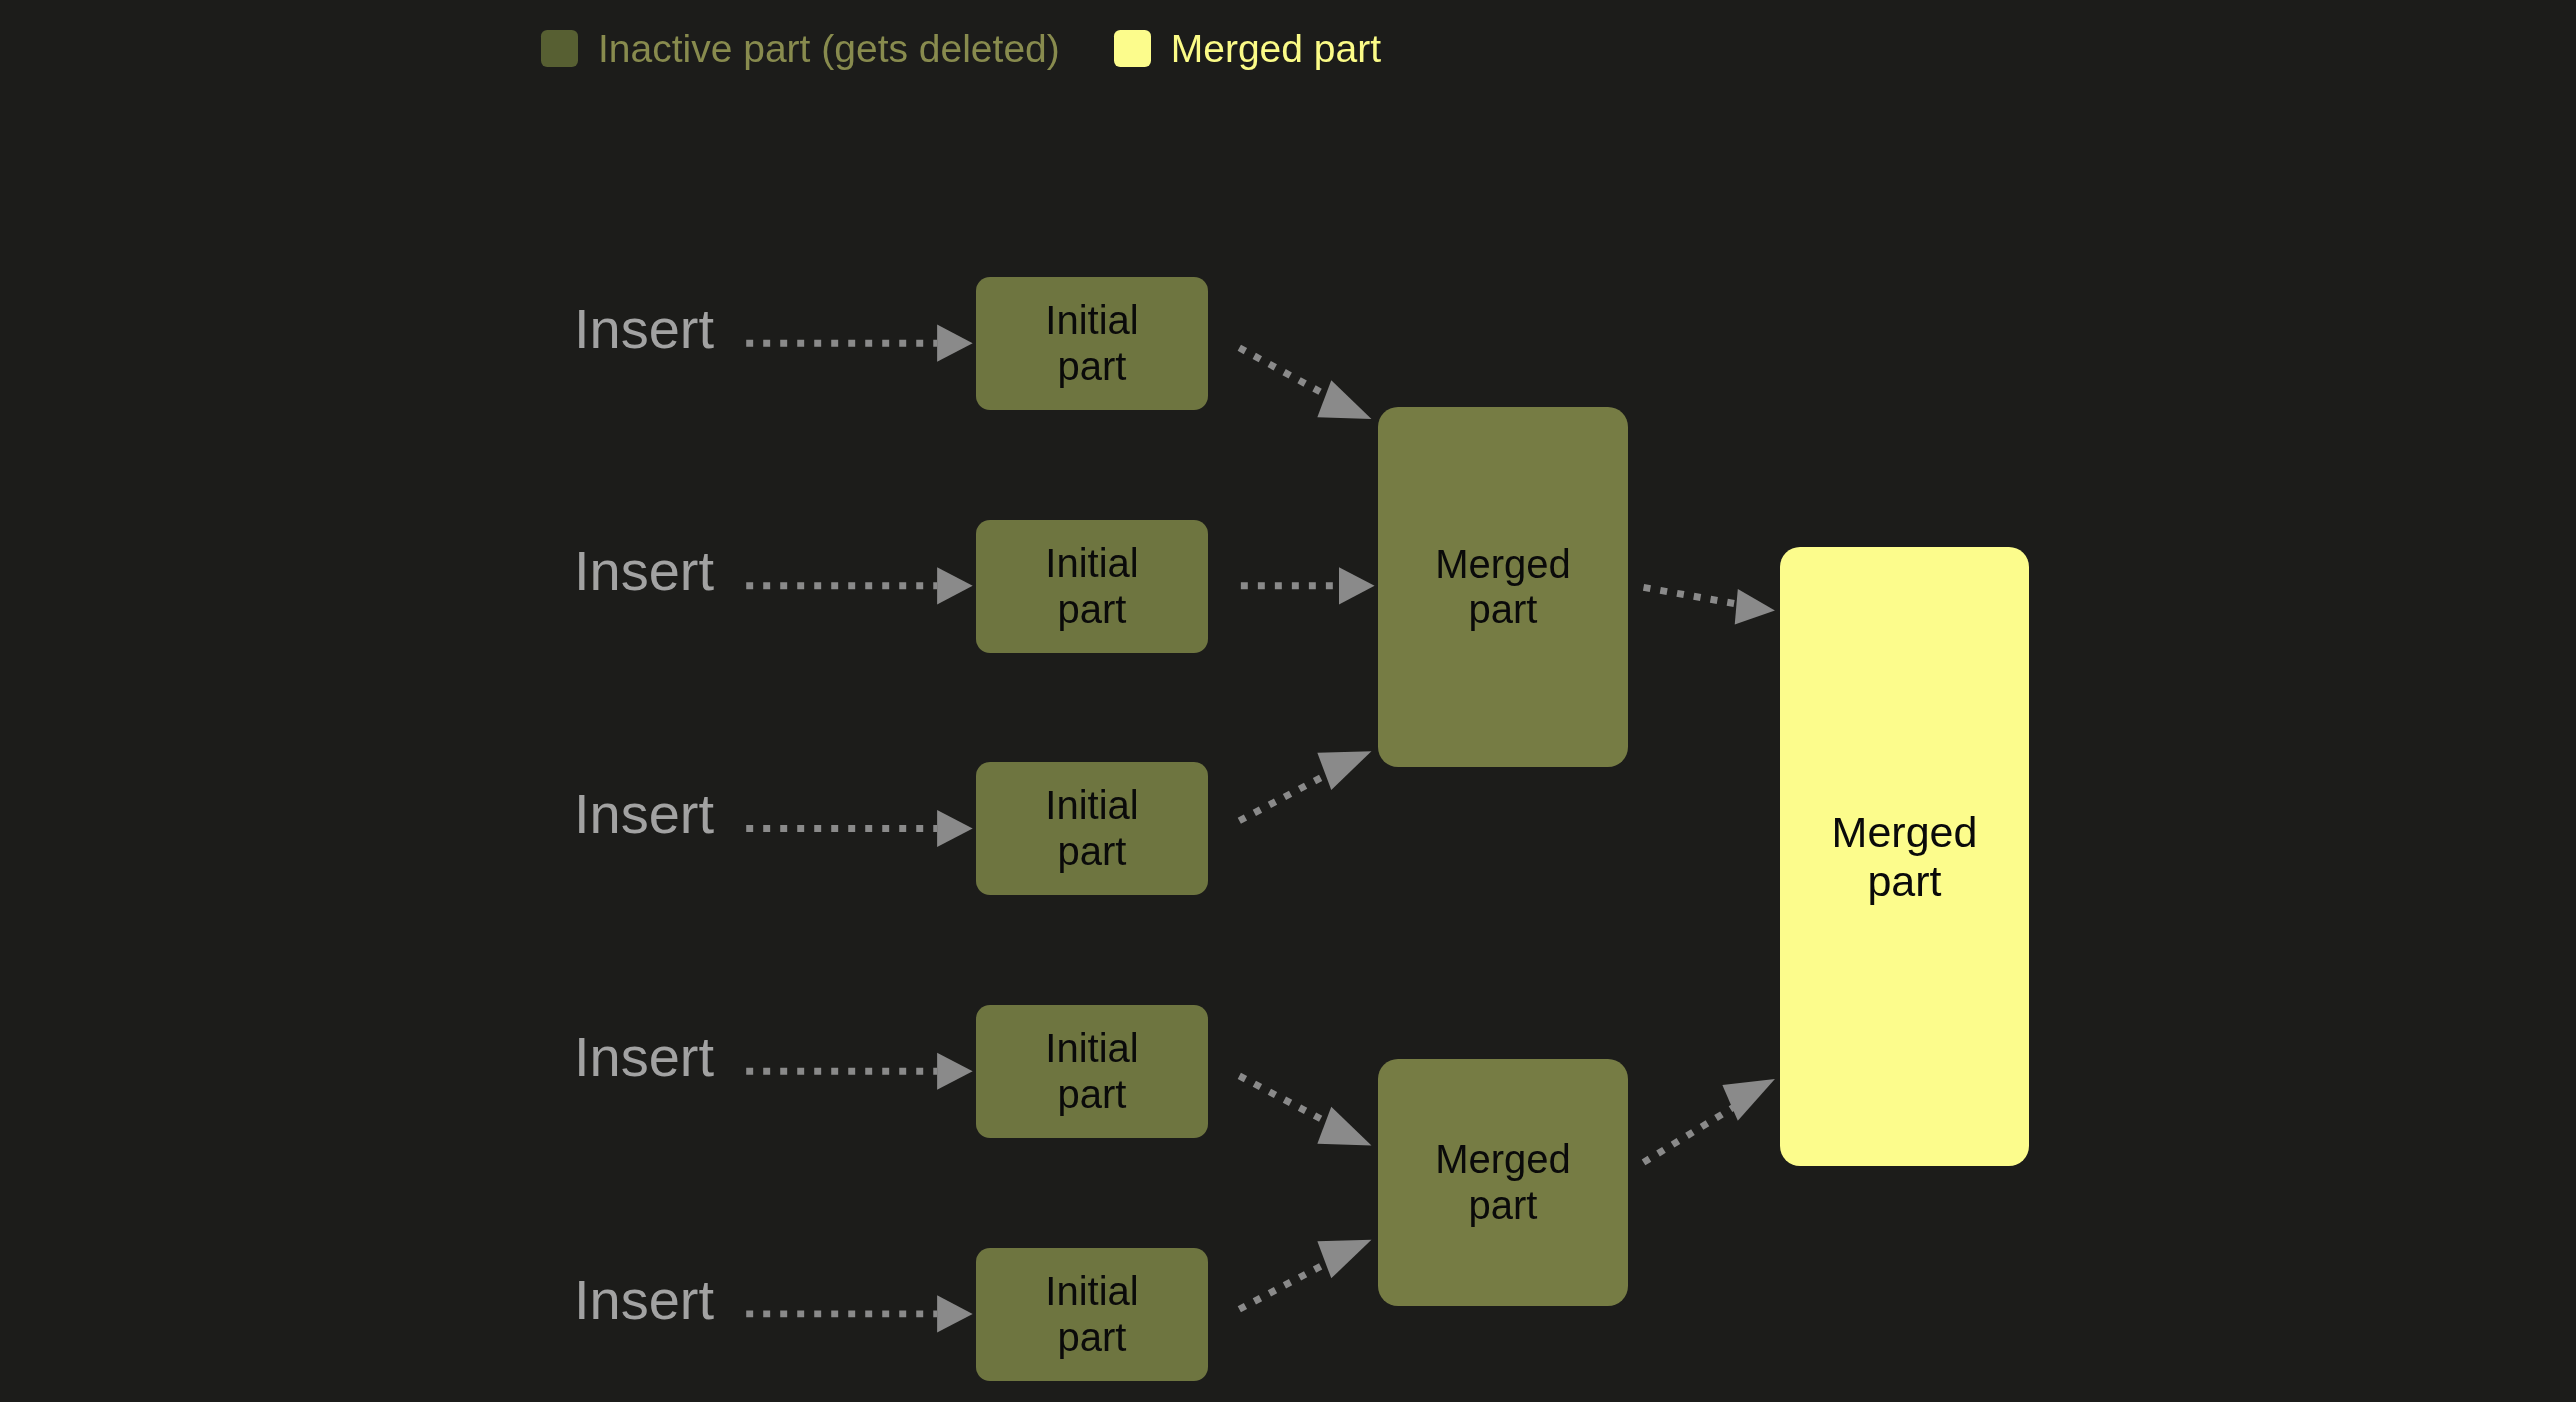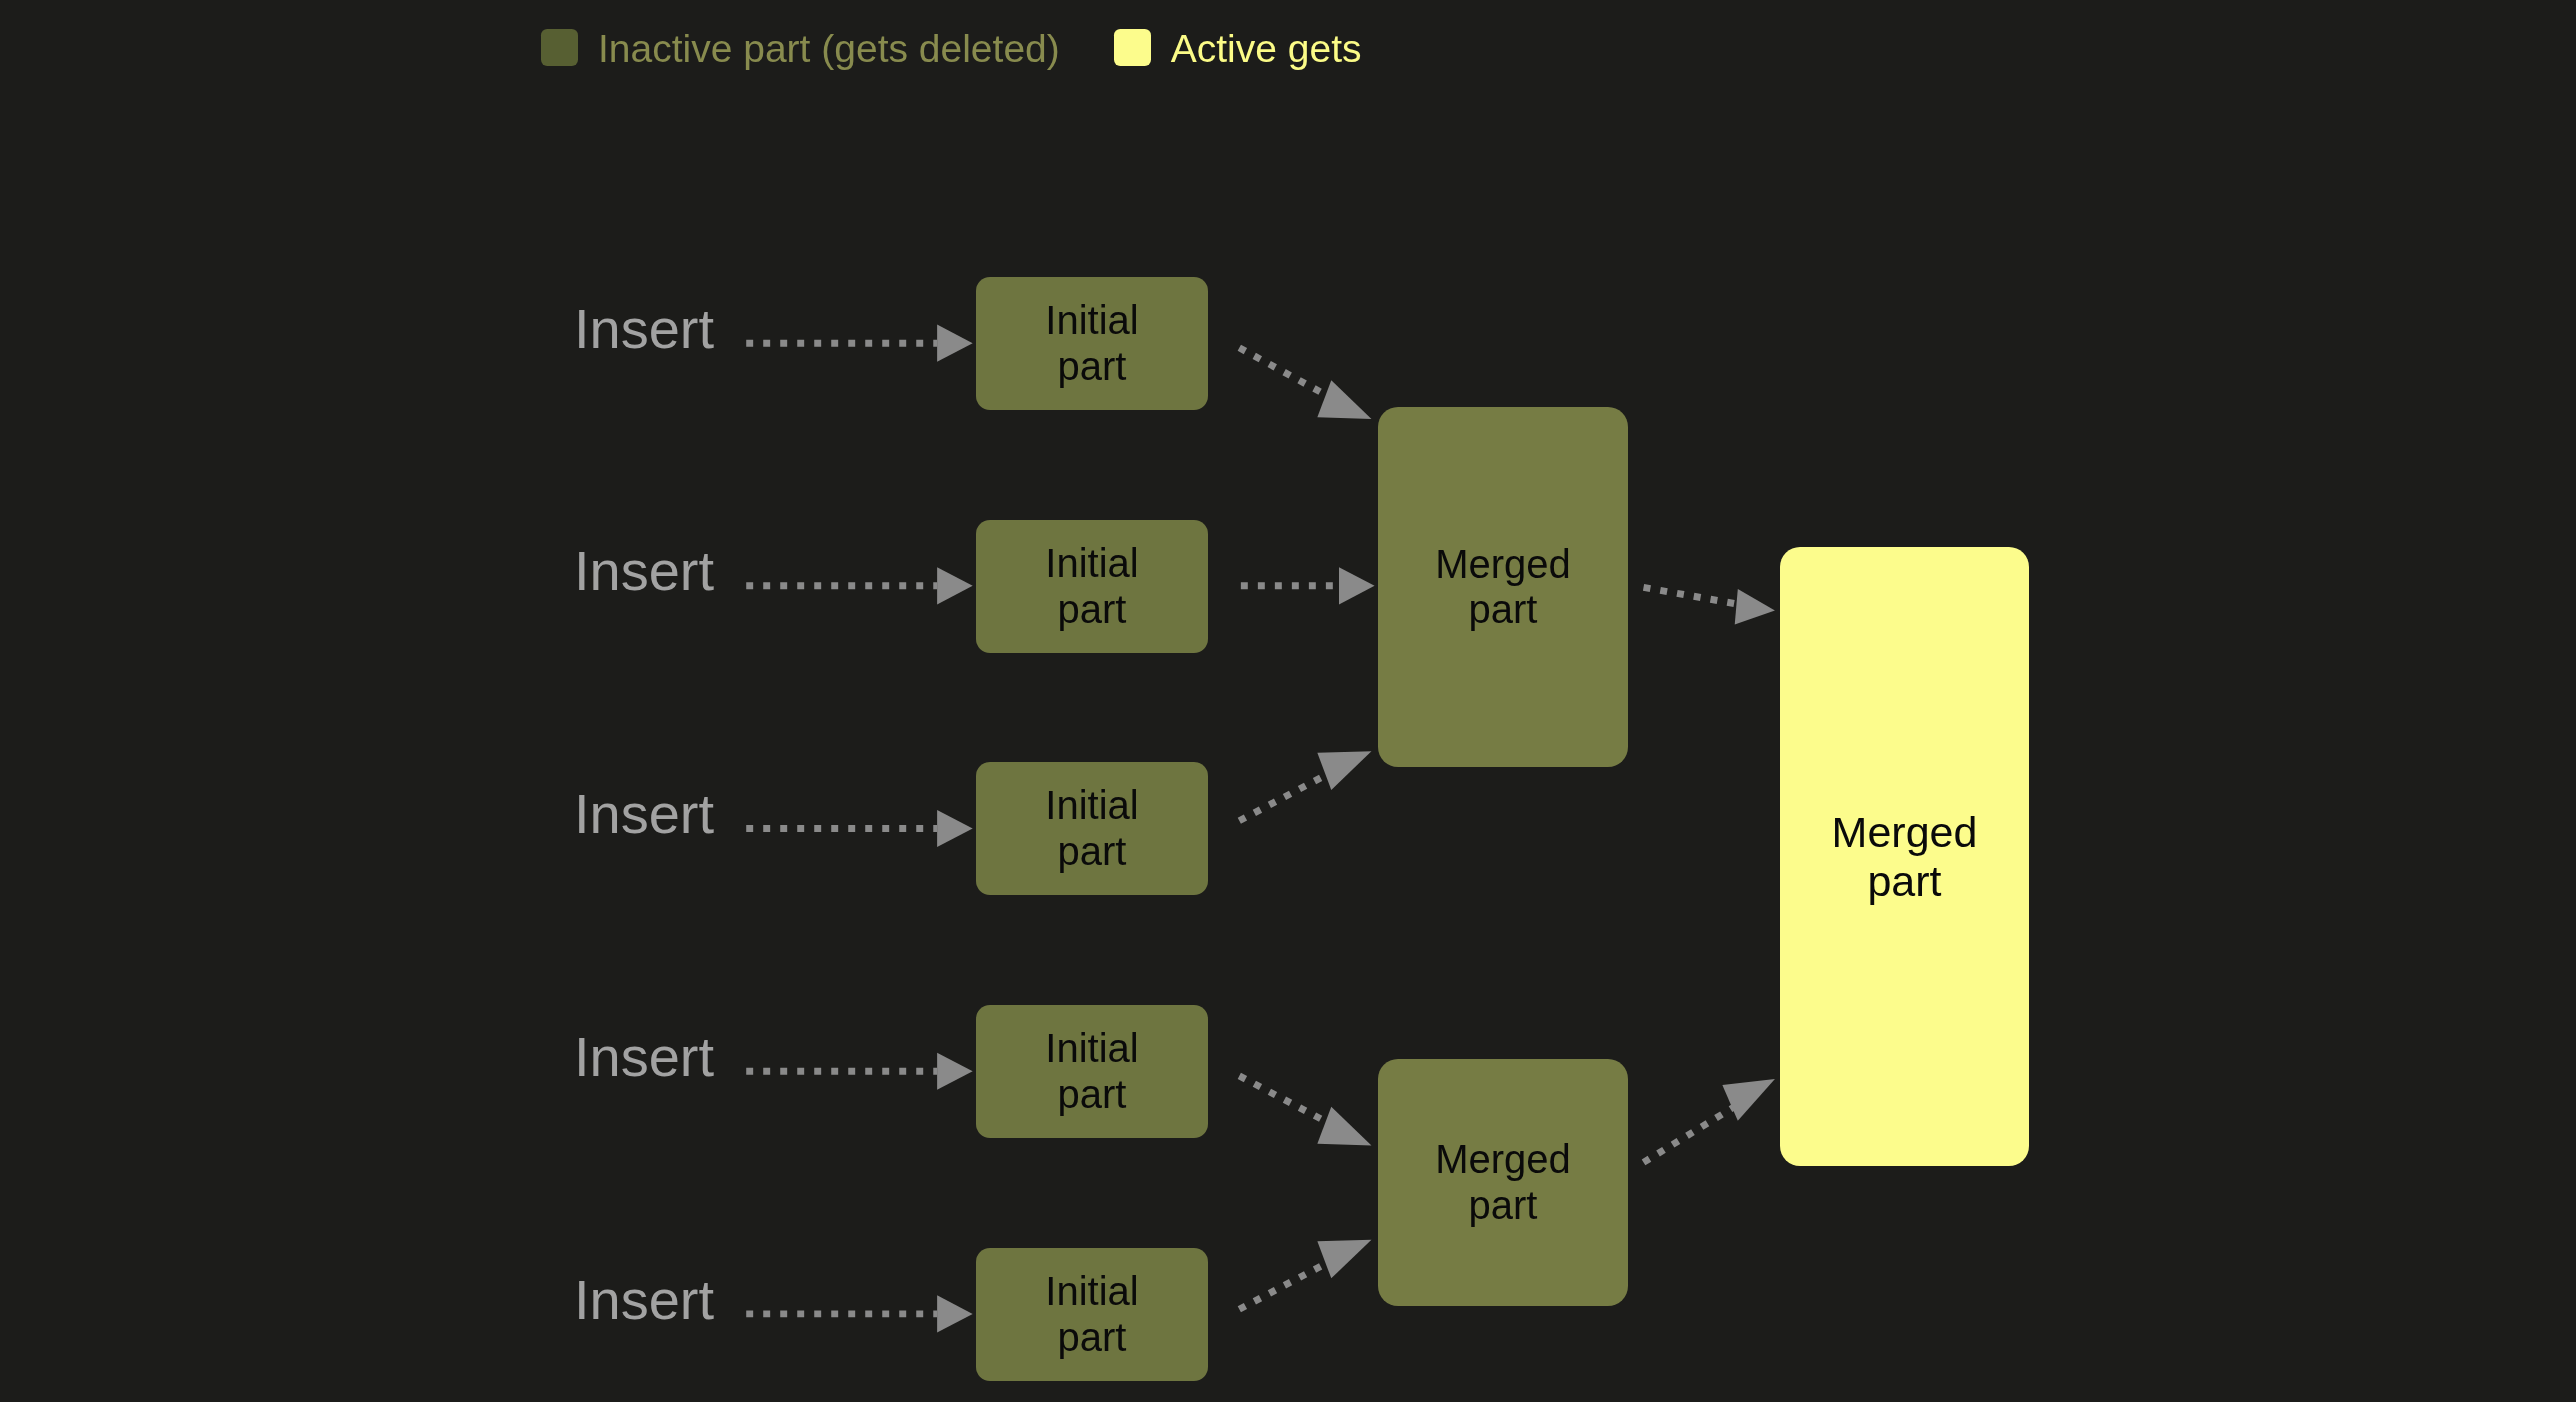--- a/index.html
+++ b/index.html
@@ -22,21 +22,21 @@
     position: absolute;
     top: 15.5px;
     left: 541px;
     display: flex;
     align-items: center;
     gap: 54px;
     height: 66px;
   }
   .legend-item {
     display: flex;
-    align-items: flex-start;
+    align-items: center;
     gap: 20px;
   }
   .legend-swatch {
     width: 37px;
     height: 37px;
     border-radius: 6.2px;
     flex: 0 0 auto;
   }
   .legend-swatch.inactive { background: #575f32; }
   .legend-swatch.active   { background: #fcfc8c; }
@@ -119,21 +119,21 @@
 
 <div id="stage">
 
   <div class="legend">
     <div class="legend-item">
       <span class="legend-swatch inactive"></span>
       <span class="legend-label inactive">Inactive part (gets deleted)</span>
     </div>
     <div class="legend-item">
       <span class="legend-swatch active"></span>
-      <span class="legend-label active">Active gets</span>
+      <span class="legend-label active">Merged part</span>
     </div>
   </div>
 
   <svg id="arrows" viewBox="0 0 3332 1814" xmlns="http://www.w3.org/2000/svg">
 
     <g>
       <line class="arrow-line" x1="965" y1="444" x2="1212" y2="444"></line>
       <polygon class="arrow-head" points="1212,420 1258,444 1212,468"></polygon>
     </g>
     <g>

